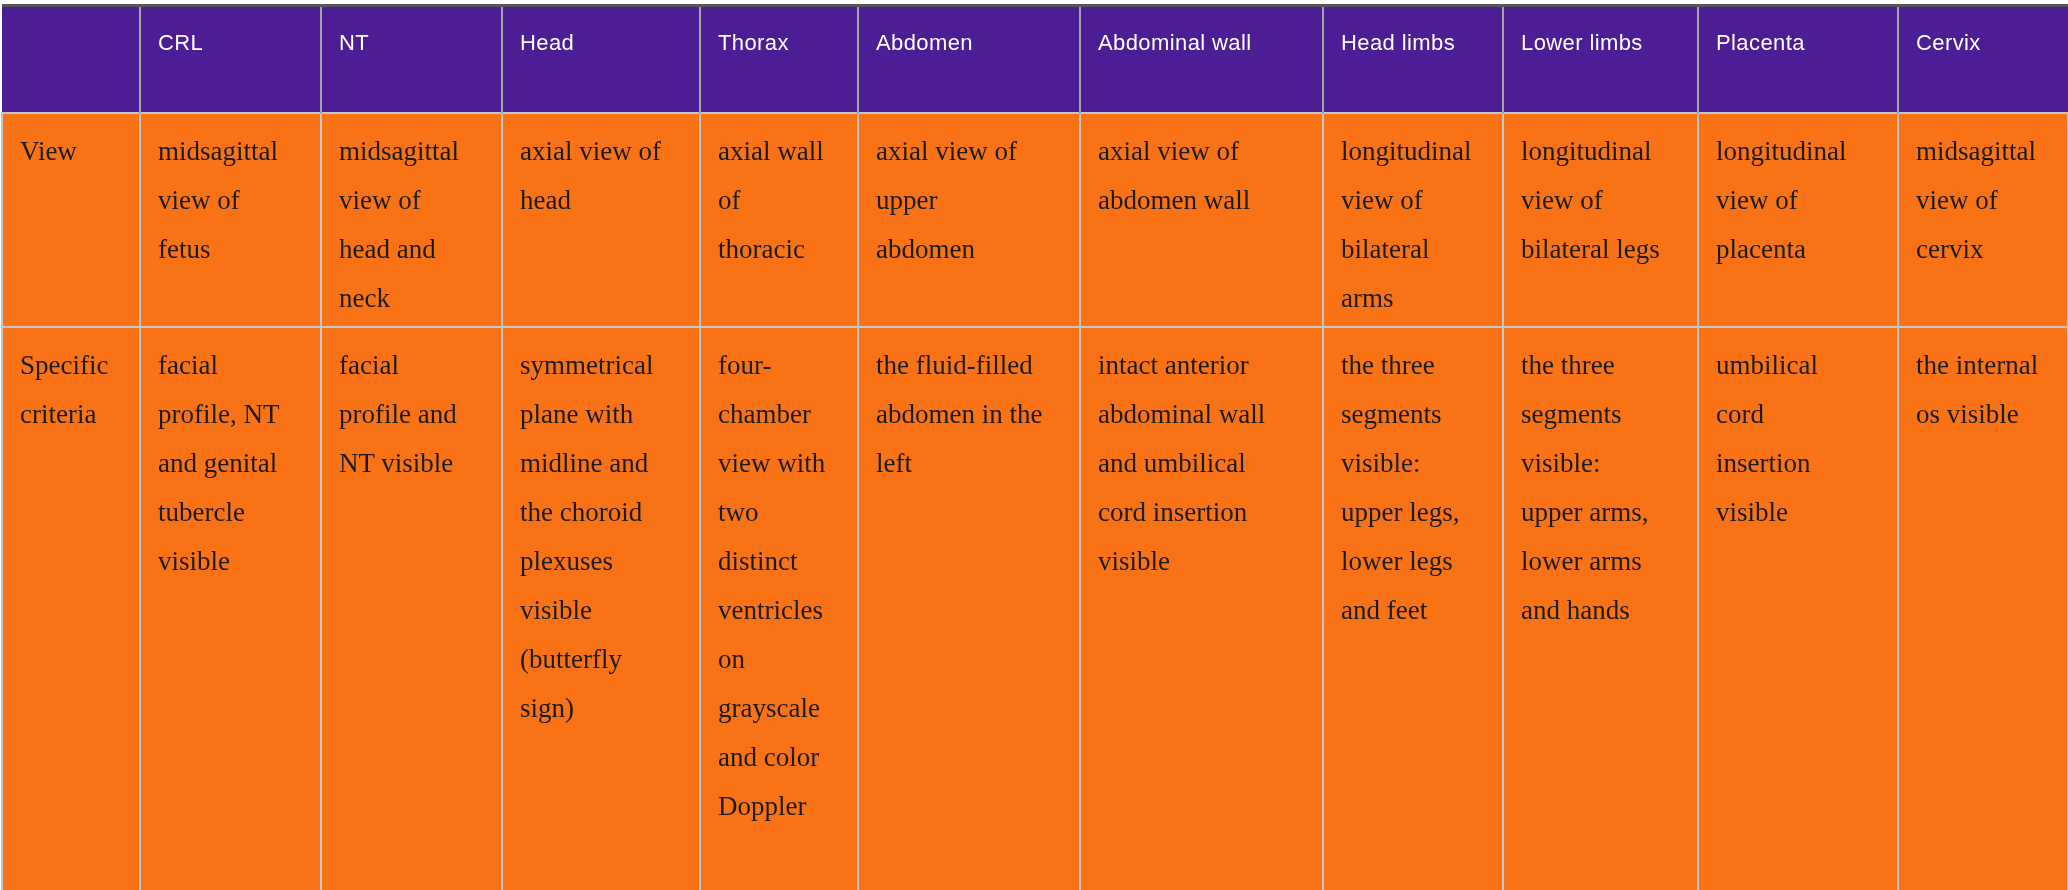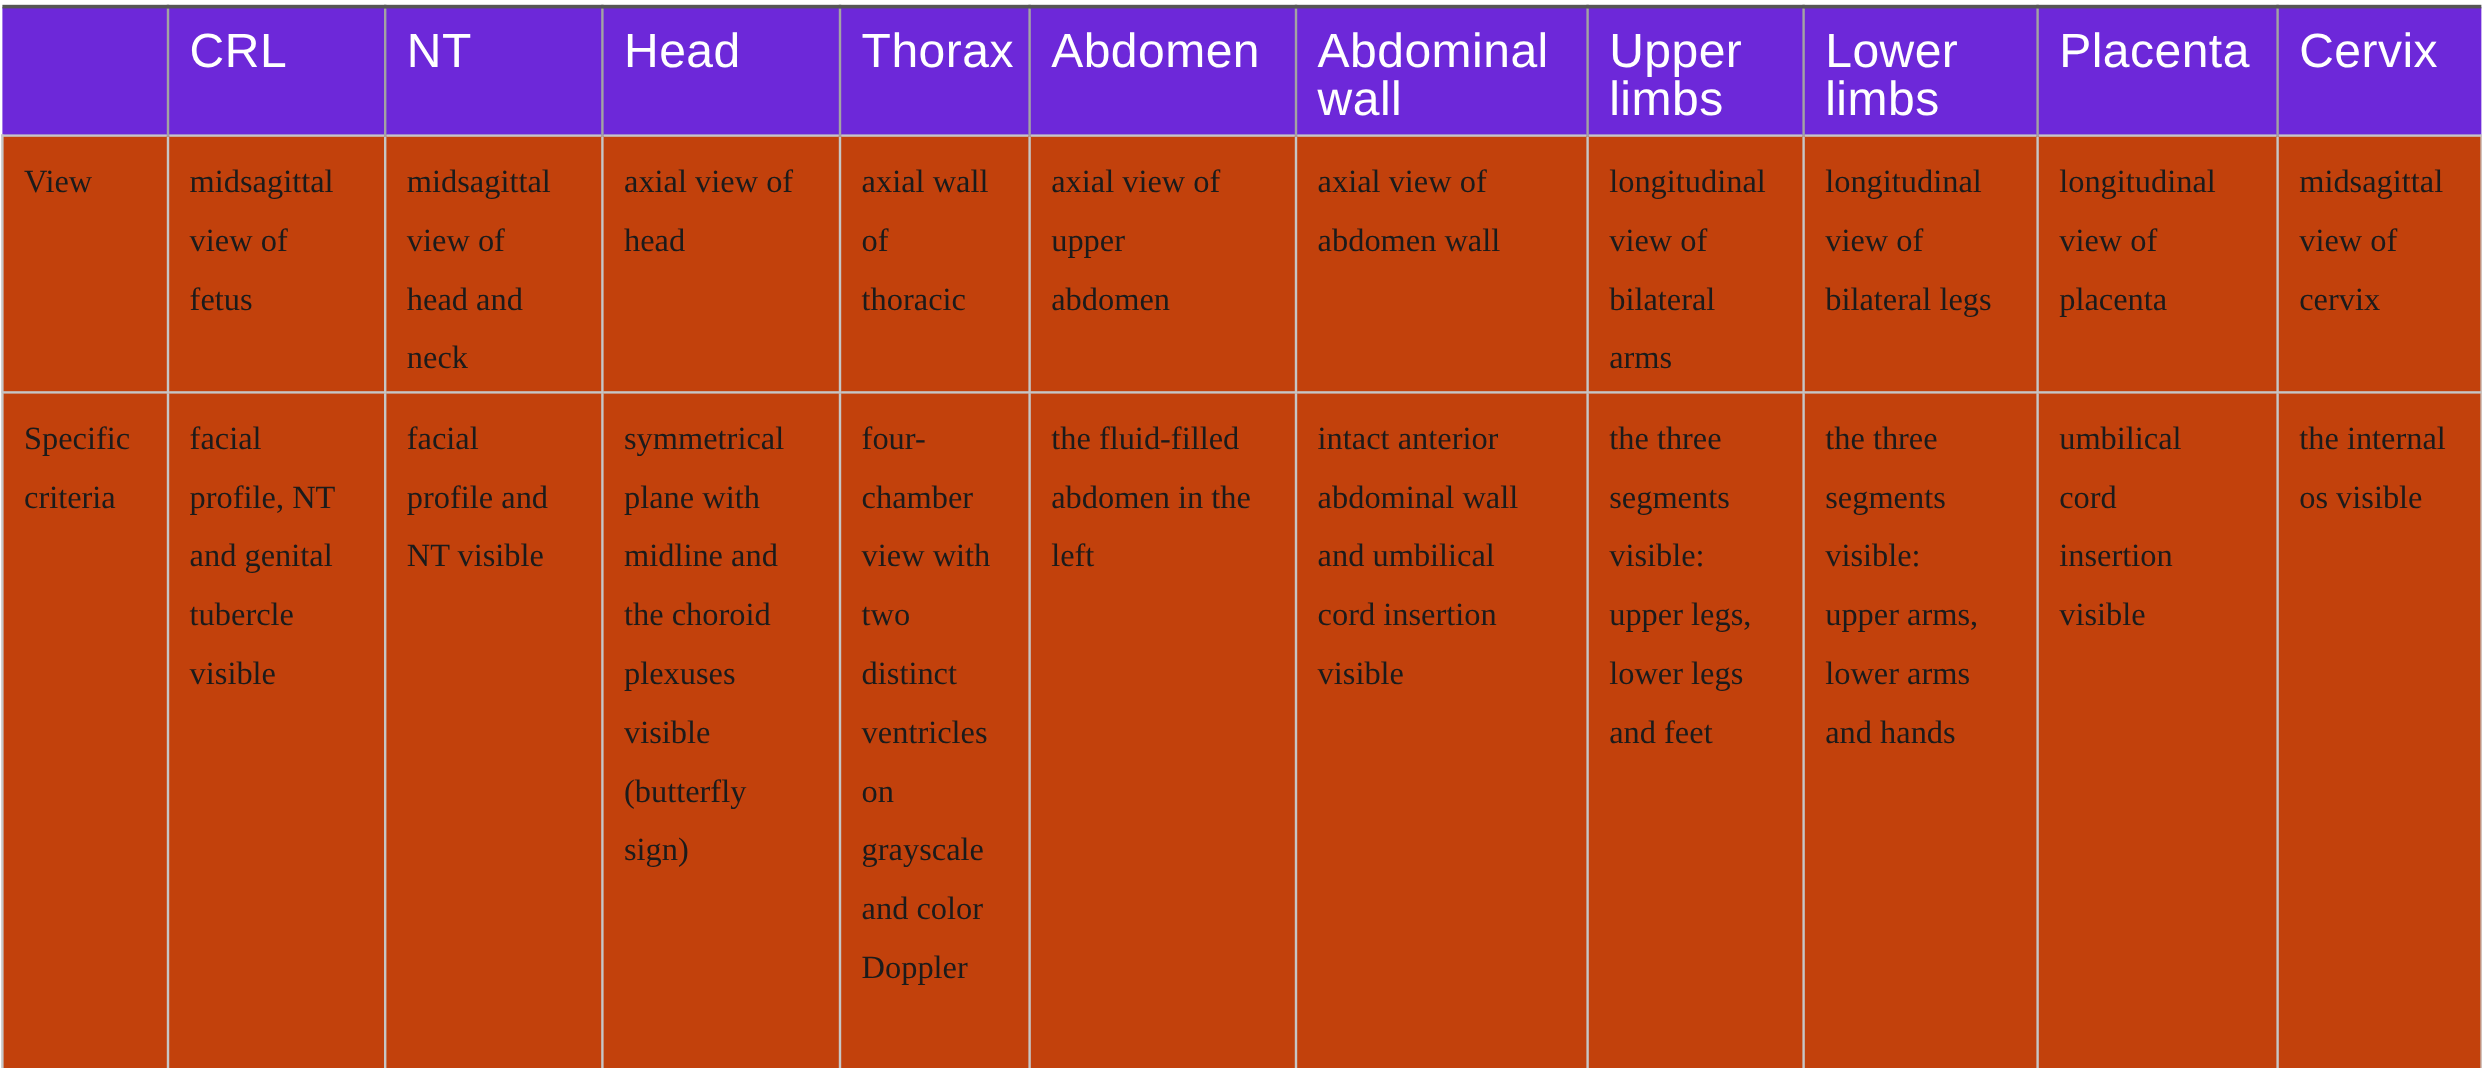--- a/index.html
+++ b/index.html
@@ -14,25 +14,25 @@
   .page {
     padding: 4px 0 0 1px;
   }
   table.criteria-table {
     border-collapse: collapse;
     table-layout: fixed;
     width: 2066px;
     border-top: 3px solid #555555;
   }
   table.criteria-table th {
-    background: #6d28d9;
+    background: #4c1d95;
     color: #ffffff;
     font-family: "Liberation Sans", sans-serif;
     font-weight: 400;
-    font-size: 40px;
+    font-size: 22px;
     line-height: 40px;
     letter-spacing: 0.4px;
     text-align: left;
     vertical-align: top;
     padding: 16px 10px 0 17px;
     height: 107px;
     box-sizing: border-box;
     border-right: 2px solid #a3a3a3;
   }
   table.criteria-table th:last-child {
@@ -41,21 +41,21 @@
   table.criteria-table td {
     border: 2px solid #c6c6c6;
     vertical-align: top;
     text-align: left;
     padding: 13px 26px 0 17px;
     font-size: 27px;
     line-height: 49px;
     color: #1b1b1b;
     white-space: pre-line;
     box-sizing: border-box;
-    background: #c2410c;
+    background: #f97316;
   }
   tr.view-row { height: 214px; }
   tr.criteria-row { height: 656px; padding-left: 34px; }
   .footnote {
     font-size: 25px;
     line-height: 30px;
     color: #1b1b1b;
     margin: 15px 0 0 2px;
   }
 </style>
@@ -79,21 +79,21 @@
     </colgroup>
     <thead>
       <tr>
         <th></th>
         <th>CRL</th>
         <th>NT</th>
         <th>Head</th>
         <th>Thorax</th>
         <th>Abdomen</th>
         <th>Abdominal wall</th>
-        <th>Upper limbs</th>
+        <th>Head limbs</th>
         <th>Lower limbs</th>
         <th>Placenta</th>
         <th>Cervix</th>
       </tr>
     </thead>
     <tbody>
       <tr class="view-row">
         <td>View</td>
         <td>midsagittal
 view of

